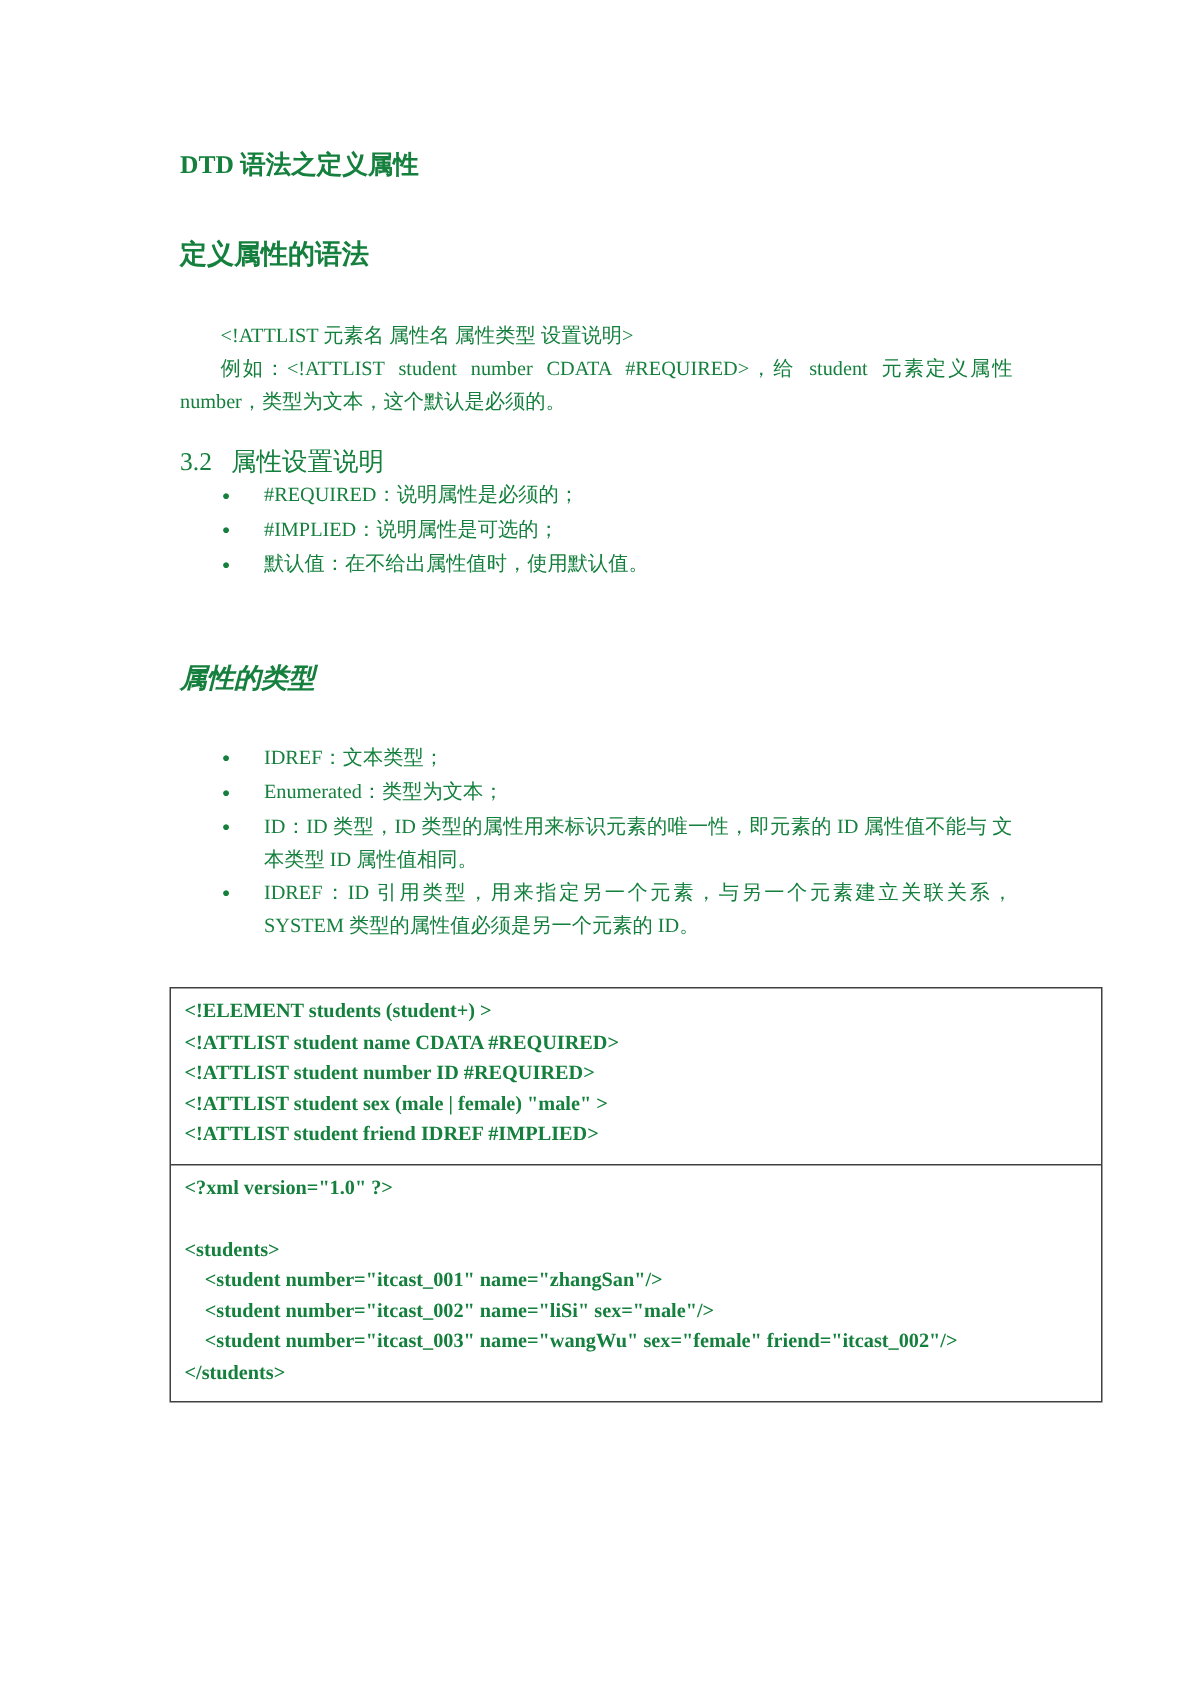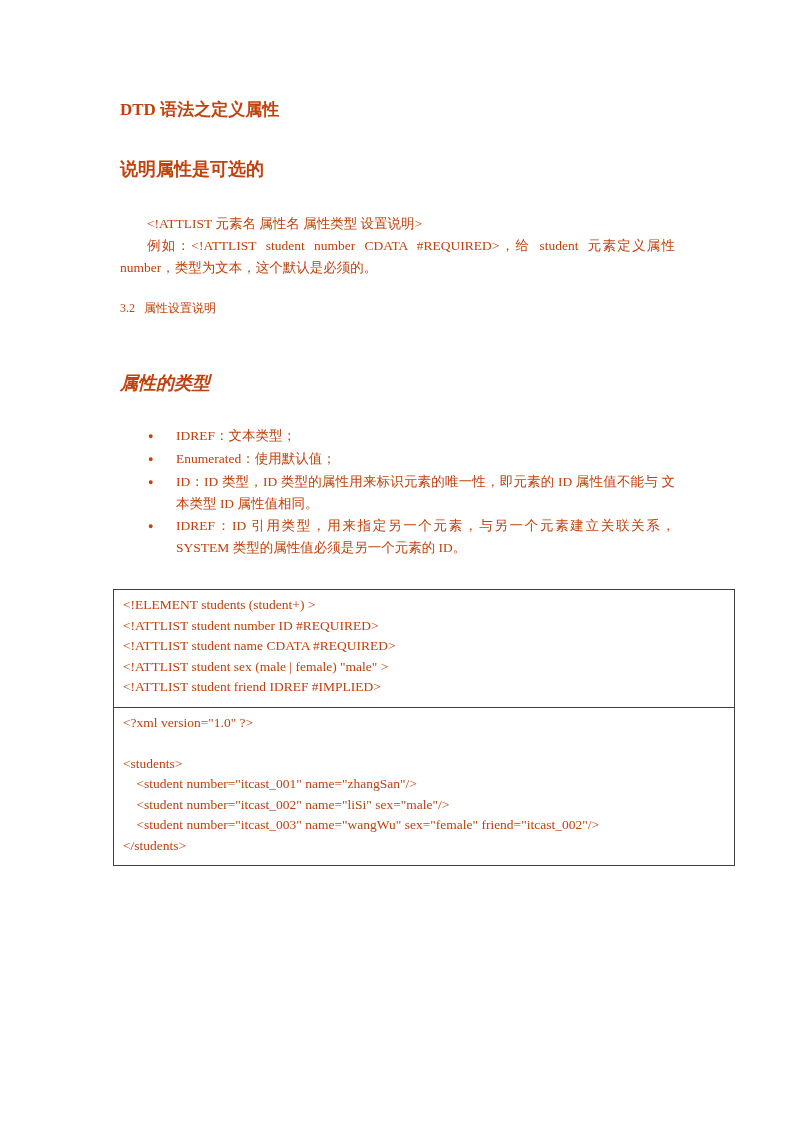--- a/index.html
+++ b/index.html
@@ -5,21 +5,21 @@
   html, body { margin: 0; padding: 0; background: #ffffff; }
   .page {
     position: relative;
     width: 793px;
     height: 1122px;
     margin: 0 auto;
     background: #ffffff;
     box-sizing: border-box;
     padding: 98px 118px 0 120px;
     font-family: "Liberation Serif", serif;
-    color: #c2410c;
+    color: #15803d;
     overflow: hidden;
   }
   .doc-title {
     font-size: 17px;
     font-weight: bold;
     margin: 0 0 36px 0;
     white-space: pre-wrap;
   }
   .section-heading {
     font-size: 18px;
@@ -34,21 +34,21 @@
   }
   .body-para {
     font-size: 13.5px;
     line-height: 22px;
     text-indent: 2em;
     text-align: justify;
     margin: 0;
     white-space: pre-wrap;
   }
   .sub-heading {
-    font-size: 12px;
+    font-size: 17px;
     line-height: 22px;
     margin: 18px 0 0 0;
     white-space: pre-wrap;
   }
   .bullet-list { margin: 0; }
   .bullet-row {
     display: flex;
     align-items: flex-start;
     margin-left: 28px;
     line-height: 22px;
@@ -81,63 +81,78 @@
     padding: 5px 10px 9px 9px;
   }
   .code-cell.second {
     border-top: 1px solid #404040;
   }
   .code-line {
     font-size: 13.5px;
     line-height: 20.5px;
     min-height: 20.5px;
     white-space: pre-wrap;
+    font-weight: bold;
   }
 </style>
 </head>
 <body>
 
 <div class="page">
 
   <h1 class="doc-title">DTD 语法之定义属性</h1>
 
-  <h2 class="section-heading">说明属性是可选的</h2>
+  <h2 class="section-heading">定义属性的语法</h2>
 
   <p class="body-para">&lt;!ATTLIST 元素名 属性名 属性类型 设置说明&gt;</p>
   <p class="body-para">例如：&lt;!ATTLIST  student  number  CDATA  #REQUIRED&gt;，给  student  元素定义属性 number，类型为文本，这个默认是必须的。</p>
 
   <div class="sub-heading">3.2   属性设置说明</div>
 
+  <div class="bullet-list">
+    <div class="bullet-row">
+      <span class="bullet-dot"></span>
+      <span class="bullet-text">#REQUIRED：说明属性是必须的；</span>
+    </div>
+    <div class="bullet-row">
+      <span class="bullet-dot"></span>
+      <span class="bullet-text">#IMPLIED：说明属性是可选的；</span>
+    </div>
+    <div class="bullet-row">
+      <span class="bullet-dot"></span>
+      <span class="bullet-text">默认值：在不给出属性值时，使用默认值。</span>
+    </div>
+  </div>
 
   <h2 class="section-heading second">属性的类型</h2>
 
   <div class="bullet-list">
     <div class="bullet-row">
       <span class="bullet-dot"></span>
       <span class="bullet-text">IDREF：文本类型；</span>
     </div>
     <div class="bullet-row">
       <span class="bullet-dot"></span>
-      <span class="bullet-text">Enumerated：使用默认值；</span>
+      <span class="bullet-text">Enumerated：类型为文本；</span>
     </div>
     <div class="bullet-row">
       <span class="bullet-dot"></span>
       <span class="bullet-text">ID：ID 类型，ID 类型的属性用来标识元素的唯一性，即元素的 ID 属性值不能与 文本类型 ID 属性值相同。</span>
     </div>
     <div class="bullet-row">
       <span class="bullet-dot"></span>
       <span class="bullet-text">IDREF：ID 引用类型，用来指定另一个元素，与另一个元素建立关联关系，SYSTEM 类型的属性值必须是另一个元素的 ID。</span>
     </div>
   </div>
 
   <div class="code-box">
     <div class="code-cell">
       <div class="code-line">&lt;!ELEMENT students (student+) &gt;</div>
+      <div class="code-line">&lt;!ATTLIST student name CDATA #REQUIRED&gt;</div>
       <div class="code-line">&lt;!ATTLIST student number ID #REQUIRED&gt;</div>
-      <div class="code-line">&lt;!ATTLIST student name CDATA #REQUIRED&gt;</div>
       <div class="code-line">&lt;!ATTLIST student sex (male | female) "male" &gt;</div>
       <div class="code-line">&lt;!ATTLIST student friend IDREF #IMPLIED&gt;</div>
     </div>
     <div class="code-cell second">
       <div class="code-line">&lt;?xml version="1.0" ?&gt;</div>
       <div class="code-line"></div>
       <div class="code-line">&lt;students&gt;</div>
       <div class="code-line">    &lt;student number="itcast_001" name="zhangSan"/&gt;</div>
       <div class="code-line">    &lt;student number="itcast_002" name="liSi" sex="male"/&gt;</div>
       <div class="code-line">    &lt;student number="itcast_003" name="wangWu" sex="female" friend="itcast_002"/&gt;</div>

